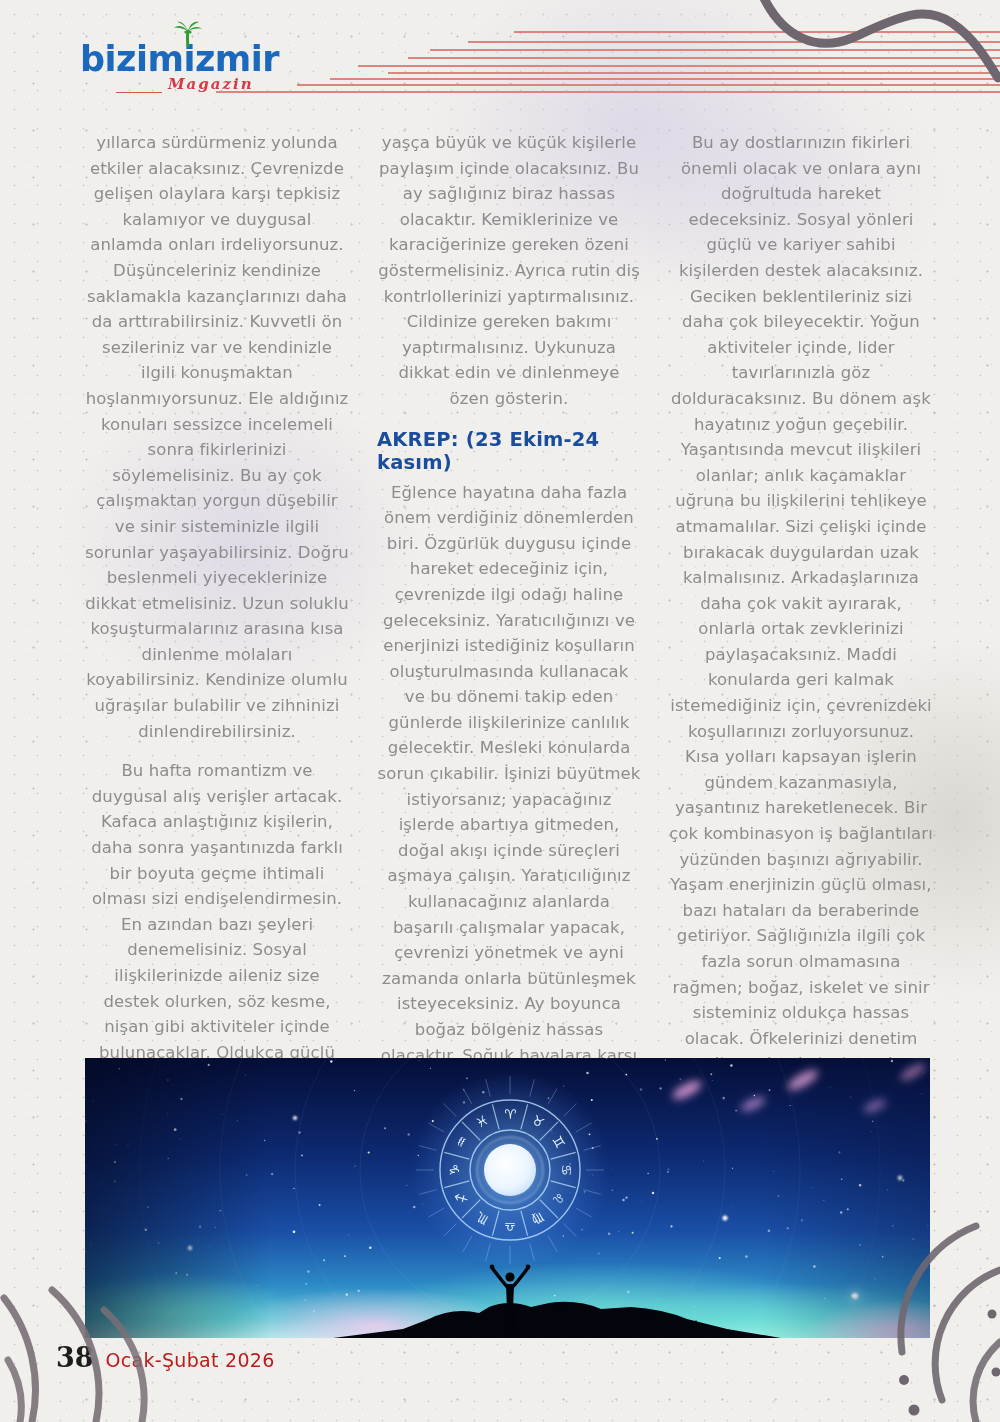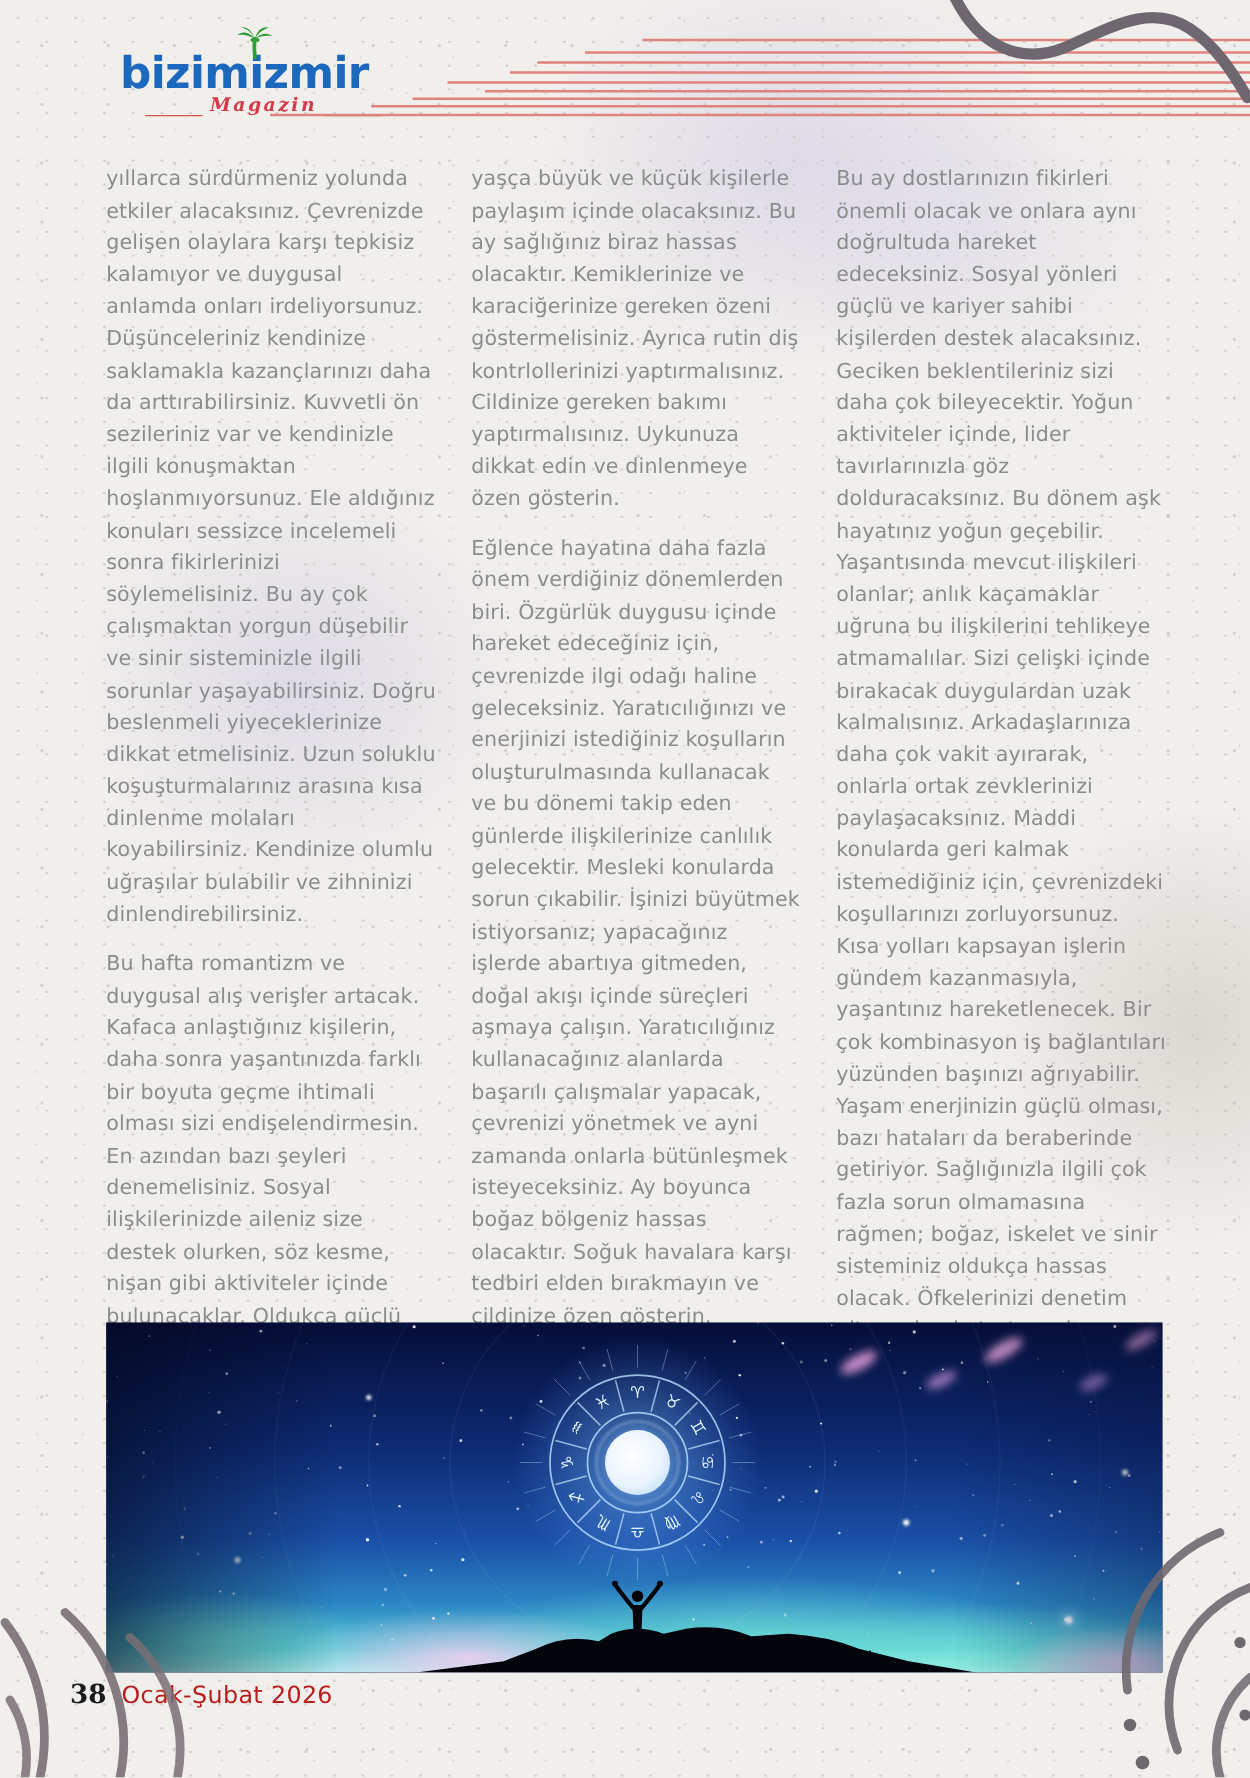--- a/index.html
+++ b/index.html
@@ -13,21 +13,21 @@
     background-size:23px 19px, 37px 29px, 53px 47px;
     background-position:3px 5px, 11px 2px, 7px 13px;}
   .blob{position:absolute;border-radius:50%;pointer-events:none;}
   .blob1{left:430px;top:-40px;width:420px;height:340px;background:radial-gradient(closest-side,rgba(205,199,226,.55),rgba(205,199,226,0));}
   .blob2{left:60px;top:380px;width:360px;height:330px;background:radial-gradient(closest-side,rgba(199,193,222,.45),rgba(199,193,222,0));}
   .blob3{left:790px;top:640px;width:330px;height:360px;background:radial-gradient(closest-side,rgba(196,190,183,.5),rgba(196,190,183,0));}
   .blob4{left:620px;top:60px;width:330px;height:260px;background:radial-gradient(closest-side,rgba(214,209,230,.4),rgba(214,209,230,0));}
 
   
   .masthead{position:absolute;left:80px;top:42px;}
-  .logo-word{font-weight:bold;font-size:35px;color:#1b68bc;letter-spacing:-.5px;line-height:1;position:relative;margin-left:16px;}
+  .logo-word{font-weight:bold;font-size:35px;color:#1b68bc;letter-spacing:-.5px;line-height:1;position:relative;}
   .logo-word span{display:inline-block;}
   .palm-i{position:relative;}
   .palm-i svg{position:absolute;left:-10px;top:-21px;}
   .logo-sub{display:flex;align-items:flex-end;gap:6px;margin-top:-2px;margin-left:36px;}
   .logo-sub .rule{display:inline-block;height:1.5px;background:#d9534f;width:46px;}
   .logo-sub .magazin{font-family:"DejaVu Serif","Liberation Serif",serif;font-style:italic;font-weight:bold;
     color:#d43a48;font-size:15px;letter-spacing:2px;}
 
   
   .redlines{position:absolute;top:0;left:0;width:1000px;height:110px;pointer-events:none;}
@@ -39,30 +39,30 @@
   .redlines i:nth-child(5){top:65px;left:358px;}
   .redlines i:nth-child(6){top:72px;left:388px;}
   .redlines i:nth-child(7){top:78px;left:330px;}
   .redlines i:nth-child(8){top:84px;left:297px;}
   .redlines i:nth-child(9){top:91px;left:216px;}
   .wave-tr{position:absolute;right:0;top:0;pointer-events:none;}
 
   
   .columns{position:absolute;left:85px;top:130px;width:848px;height:932px;display:flex;gap:28px;overflow:hidden;}
   .col{flex:1;min-width:0;}
-  .body-text{font-size:16.5px;line-height:25.6px;color:#8d8c8c;letter-spacing:.1px;margin:0 0 14px 0;}
+  .body-text{font-size:16.5px;line-height:25.6px;color:#8d8c8c;letter-spacing:.1px;margin:0 0 14px 0;text-align:center;}
   .sign-heading{font-size:19.5px;font-weight:bold;color:#1a4e9c;letter-spacing:.2px;margin:16px 0 6px 0;}
 
   
   .hero{position:absolute;left:85px;top:1058px;width:845px;height:280px;overflow:hidden;background:#0a1545;}
   .hero svg{display:block;}
 
   
   .footer{position:absolute;left:56px;top:1342px;display:flex;align-items:baseline;gap:12px;}
-  .page-num{font-family:"DejaVu Serif","Liberation Serif",serif;font-weight:bold;font-size:21px;color:#1c1c1c;}
+  .page-num{font-family:"DejaVu Serif","Liberation Serif",serif;font-weight:bold;font-size:27px;color:#1c1c1c;}
   .issue{font-size:19px;color:#b91c1c;letter-spacing:.3px;}
 
   .corner{position:absolute;pointer-events:none;}
 </style>
 </head>
 <body>
 
 <div class="blob blob1"></div>
 <div class="blob blob2"></div>
 <div class="blob blob3"></div>
@@ -107,20 +107,21 @@
   <path d="M8,-4 C28,38 62,52 97,38 C137,20 167,3 197,23 C218,37 231,58 243,78" fill="none" stroke="#6f6770" stroke-width="9" stroke-linecap="round"></path>
 </svg>
 
 <main class="columns">
   <div class="col">
     <p class="body-text">yıllarca sürdürmeniz yolunda etkiler alacaksınız. Çevrenizde gelişen olaylara karşı tepkisiz kalamıyor ve duygusal anlamda onları irdeliyorsunuz. Düşünceleriniz kendinize saklamakla kazançlarınızı daha da arttırabilirsiniz. Kuvvetli ön sezileriniz var ve kendinizle ilgili konuşmaktan hoşlanmıyorsunuz. Ele aldığınız konuları sessizce incelemeli sonra fikirlerinizi söylemelisiniz. Bu ay çok çalışmaktan yorgun düşebilir ve sinir sisteminizle ilgili sorunlar yaşayabilirsiniz. Doğru beslenmeli yiyeceklerinize dikkat etmelisiniz. Uzun soluklu koşuşturmalarınız arasına kısa dinlenme molaları koyabilirsiniz. Kendinize olumlu uğraşılar bulabilir ve zihninizi dinlendirebilirsiniz.</p>
     <p class="body-text">Bu hafta romantizm ve duygusal alış verişler artacak. Kafaca anlaştığınız kişilerin, daha sonra yaşantınızda farklı bir boyuta geçme ihtimali olması sizi endişelendirmesin. En azından bazı şeyleri denemelisiniz. Sosyal ilişkilerinizde aileniz size destek olurken, söz kesme, nişan gibi aktiviteler içinde bulunacaklar. Oldukça güçlü pozisyonlarda çalışarak, işbirliği içinde olduğunuz kişileri düşüncelerinizle etkileyeceksiniz. Amaçlarınızdan taviz vermeden hızlı bir şekilde gerçekleştirdiğiniz aktiviteleriniz yüzünden başarılı bir dönem geçireceksiniz. Sizden</p>
   </div>
   <div class="col">
     <p class="body-text">yaşça büyük ve küçük kişilerle paylaşım içinde olacaksınız. Bu ay sağlığınız biraz hassas olacaktır. Kemiklerinize ve karaciğerinize gereken özeni göstermelisiniz. Ayrıca rutin diş kontrlollerinizi yaptırmalısınız. Cildinize gereken bakımı yaptırmalısınız. Uykunuza dikkat edin ve dinlenmeye özen gösterin.</p>
+    <h2 class="sign-heading">AKREP: (23 Ekim-24 kasım)</h2>
     <p class="body-text">Eğlence hayatına daha fazla önem verdiğiniz dönemlerden biri. Özgürlük duygusu içinde hareket edeceğiniz için, çevrenizde ilgi odağı haline geleceksiniz. Yaratıcılığınızı ve enerjinizi istediğiniz koşulların oluşturulmasında kullanacak ve bu dönemi takip eden günlerde ilişkilerinize canlılık gelecektir. Mesleki konularda sorun çıkabilir. İşinizi büyütmek istiyorsanız; yapacağınız işlerde abartıya gitmeden, doğal akışı içinde süreçleri aşmaya çalışın. Yaratıcılığınız kullanacağınız alanlarda başarılı çalışmalar yapacak, çevrenizi yönetmek ve ayni zamanda onlarla bütünleşmek isteyeceksiniz. Ay boyunca boğaz bölgeniz hassas olacaktır. Soğuk havalara karşı tedbiri elden bırakmayın ve cildinize özen gösterin. Sindirim siteminizi yoracak şekilde beslenmeyin. Tansiyon problemleriniz olabilir. Kol ve bacaklarınıza dikkat etmelisiniz.</p>
 
   </div>
   <div class="col">
     <p class="body-text">Bu ay dostlarınızın fikirleri önemli olacak ve onlara aynı doğrultuda hareket edeceksiniz. Sosyal yönleri güçlü ve kariyer sahibi kişilerden destek alacaksınız. Geciken beklentileriniz sizi daha çok bileyecektir. Yoğun aktiviteler içinde, lider tavırlarınızla göz dolduracaksınız. Bu dönem aşk hayatınız yoğun geçebilir. Yaşantısında mevcut ilişkileri olanlar; anlık kaçamaklar uğruna bu ilişkilerini tehlikeye atmamalılar. Sizi çelişki içinde bırakacak duygulardan uzak kalmalısınız. Arkadaşlarınıza daha çok vakit ayırarak, onlarla ortak zevklerinizi paylaşacaksınız. Maddi konularda geri kalmak istemediğiniz için, çevrenizdeki koşullarınızı zorluyorsunuz. Kısa yolları kapsayan işlerin gündem kazanmasıyla, yaşantınız hareketlenecek. Bir çok kombinasyon iş bağlantıları yüzünden başınızı ağrıyabilir. Yaşam enerjinizin güçlü olması, bazı hataları da beraberinde getiriyor. Sağlığınızla ilgili çok fazla sorun olmamasına rağmen; boğaz, iskelet ve sinir sisteminiz oldukça hassas olacak. Öfkelerinizi denetim altına almalı, tartışmalı ortamlardan uzak durmalısınız.</p>
 
   </div>
 </main>
 
 <figure class="hero" style="margin:0">

